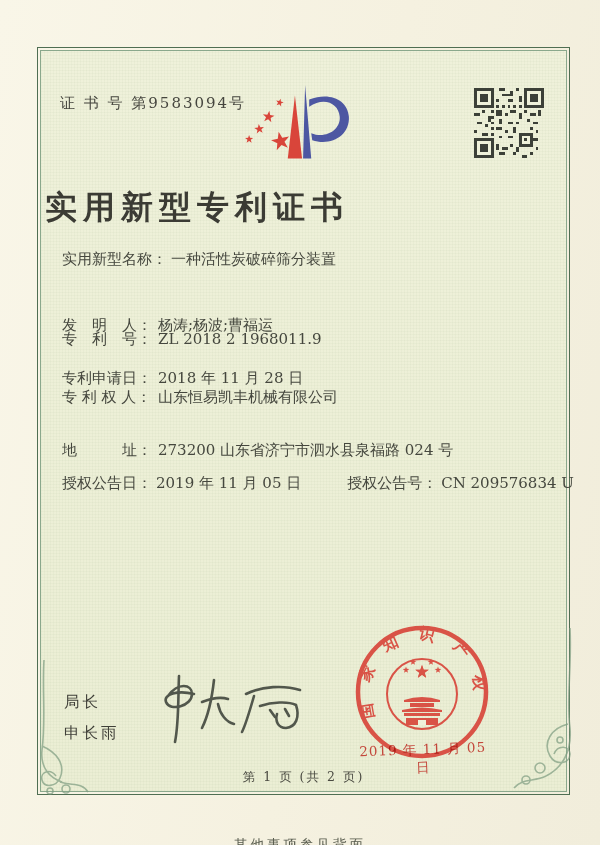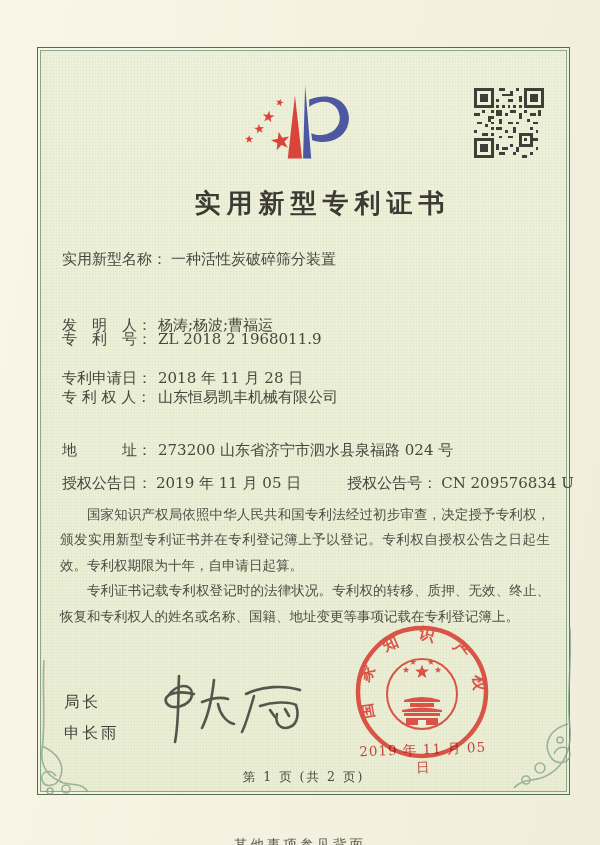--- a/index.html
+++ b/index.html
@@ -25,21 +25,21 @@
 
   .cert-no {
     position:absolute; left:60px; top:94px;
     font-size:15px; letter-spacing:2px; color:#45453e;
   }
   .logo { position:absolute; left:243px; top:82px; width:112px; height:86px; }
   .qr { position:absolute; left:474px; top:88px; width:70px; height:70px; }
 
   .title {
     position:absolute; left:0; top:186px; width:100%;
-    text-align:center; font-size:26px; font-weight:bold;
+    font-size:32px; font-weight:bold;
     letter-spacing:6px; color:#3b3b34;padding-left:45px;
   }
 
   .fields { position:absolute; left:62px; top:0; width:486px; font-size:15px; color:#45473e; }
   .frow { position:absolute; left:0; white-space:nowrap; }
   .frow .flabel { display:inline-block; min-width:92px; }
   .frow .fvalue { margin-left:4px; }
   .r1{top:250px;} .r2{top:290px;margin-top:26px;} .r3{top:330px;} .r4{top:369px;}
   .r5{top:388px;} .r6{top:441px;} .r7{top:474px;}
   .pair2 { margin-left:46px; }
@@ -98,20 +98,21 @@
       <path d="M62,96 C46,100 36,114 44,128 C50,138 64,136 64,126 C64,118 52,116 48,126"></path>
       <path d="M40,148 C28,154 16,150 8,160"></path>
       <circle cx="34" cy="140" r="5"></circle>
       <circle cx="20" cy="152" r="4"></circle>
       <circle cx="54" cy="112" r="3"></circle>
     </g>
   </svg>
 
   <div class="content">
 
+    <div class="cert-no">证 书 号 第9583094号</div>
 
     <svg class="logo" viewBox="0 0 110 82">
       <defs>
         <path id="st" d="M0,-10 L2.35,-3.24 L9.51,-3.09 L3.80,1.24 L5.88,8.09 L0,4 L-5.88,8.09 L-3.80,1.24 L-9.51,-3.09 L-2.35,-3.24 Z"></path>
       </defs>
       <polygon points="51,12 58,74 44,74" fill="#d9453a"></polygon>
       <polygon points="61,2 67,74 59,74" fill="#4d57a2"></polygon>
       <path d="M65,16 C86,8 103,17 104,33 C105,52 86,62 68,56 L67,49 C81,55 96,46 95,33 C94,20 80,13 65,23 Z" fill="#4d57a2"></path>
       <use href="#st" transform="translate(37,57) scale(0.95) rotate(-12)" fill="#d9453a"></use>
       <use href="#st" transform="translate(25,33) scale(0.6) rotate(8)" fill="#d9453a"></use>
@@ -167,24 +168,20 @@
         <span class="flabel">专 利 权 人：</span><span class="fvalue">山东恒易凯丰机械有限公司</span>
       </div>
       <div class="frow r6">
         <span class="flabel">地　　　址：</span><span class="fvalue">273200 山东省济宁市泗水县泉福路 024 号</span>
       </div>
       <div class="frow r7">
         <span>授权公告日：</span><span class="fvalue">2019 年 11 月 05 日</span><span class="pair2">授权公告号：</span><span class="fvalue">CN 209576834 U</span>
       </div>
     </div>
 
-    <div class="paras">
-      <p>国家知识产权局依照中华人民共和国专利法经过初步审查，决定授予专利权，颁发实用新型专利证书并在专利登记簿上予以登记。专利权自授权公告之日起生效。专利权期限为十年，自申请日起算。</p>
-      <p>专利证书记载专利权登记时的法律状况。专利权的转移、质押、无效、终止、恢复和专利权人的姓名或名称、国籍、地址变更等事项记载在专利登记簿上。</p>
-    </div>
 
     <div class="sign-title">局长</div>
     <div class="sign-name">申长雨</div>
 
     <svg class="signature" viewBox="0 0 175 88">
       <g fill="none" stroke="#3d423a" stroke-width="2.6" stroke-linecap="round" opacity=".88">
         <path d="M20,32 C30,18 44,20 44,30 C44,42 22,48 18,38 C15,30 30,26 46,30"></path>
         <path d="M31,12 C30,34 31,58 27,78"></path>
         <path d="M66,16 C64,34 60,52 54,64"></path>
         <path d="M54,38 C64,34 74,33 80,35"></path>

